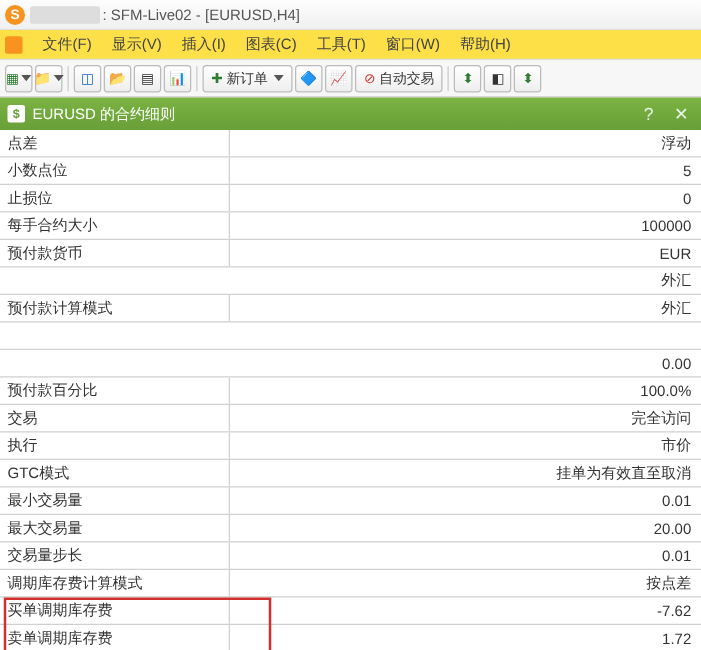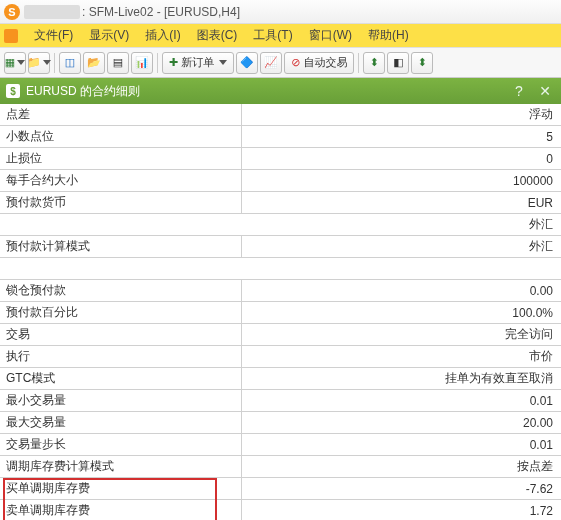--- a/index.html
+++ b/index.html
@@ -16,21 +16,21 @@
 .tb.green{color:#2e7d32}
 .tb.blue{color:#1565c0}
 .tb.w{width:auto;padding:0 6px;gap:3px}
 .sep{width:1px;height:20px;background:#ccc;margin:0 2px}
 .panel-head{height:26px;background:linear-gradient(#7cb342,#689f38);display:flex;align-items:center;padding:0 6px;color:#fff;gap:6px}
 .panel-head .icon{width:14px;height:14px;background:#fff;border-radius:2px;display:flex;align-items:center;justify-content:center;font-size:10px;color:#689f38;font-weight:bold}
 .panel-head .flex1{flex:1}
 .panel-head .pbtn{width:20px;height:20px;display:flex;align-items:center;justify-content:center;cursor:pointer;color:#e8f5e9;font-size:14px}
 .grid{width:100%}
 .row{display:flex;border-bottom:1px solid #d0d0d0;height:22px;align-items:stretch}
-.c1{width:242px;padding:3px 6px;border-right:1px solid #d0d0d0;display:flex;align-items:center}
+.c1{width:184px;padding:3px 6px;border-right:1px solid #d0d0d0;display:flex;align-items:center}
 .c2{flex:1;padding:3px 8px;text-align:right;display:flex;align-items:center;justify-content:flex-end}
 .hl{position:absolute;border:2px solid #d32f2f;pointer-events:none}
 .rel{position:relative}
 .tri{width:0;height:0;border-left:4px solid transparent;border-right:4px solid transparent;border-top:5px solid #555;margin-left:2px;display:inline-block}
 </style>
 </head>
 <body>
 
 <div class="title-bar">
   <div class="logo">S</div>
@@ -108,21 +108,20 @@
     <div class="row">
       <div class="c2">外汇</div>
     </div>
     <div class="row">
       <div class="c1">预付款计算模式</div>
       <div class="c2">外汇</div>
     </div>
     <div class="row">
     </div>
     <div class="row">
-      <div class="c1">锁仓预付款</div>
       <div class="c2">0.00</div>
     </div>
     <div class="row">
       <div class="c1">预付款百分比</div>
       <div class="c2">100.0%</div>
     </div>
     <div class="row">
       <div class="c1">交易</div>
       <div class="c2">完全访问</div>
     </div>

